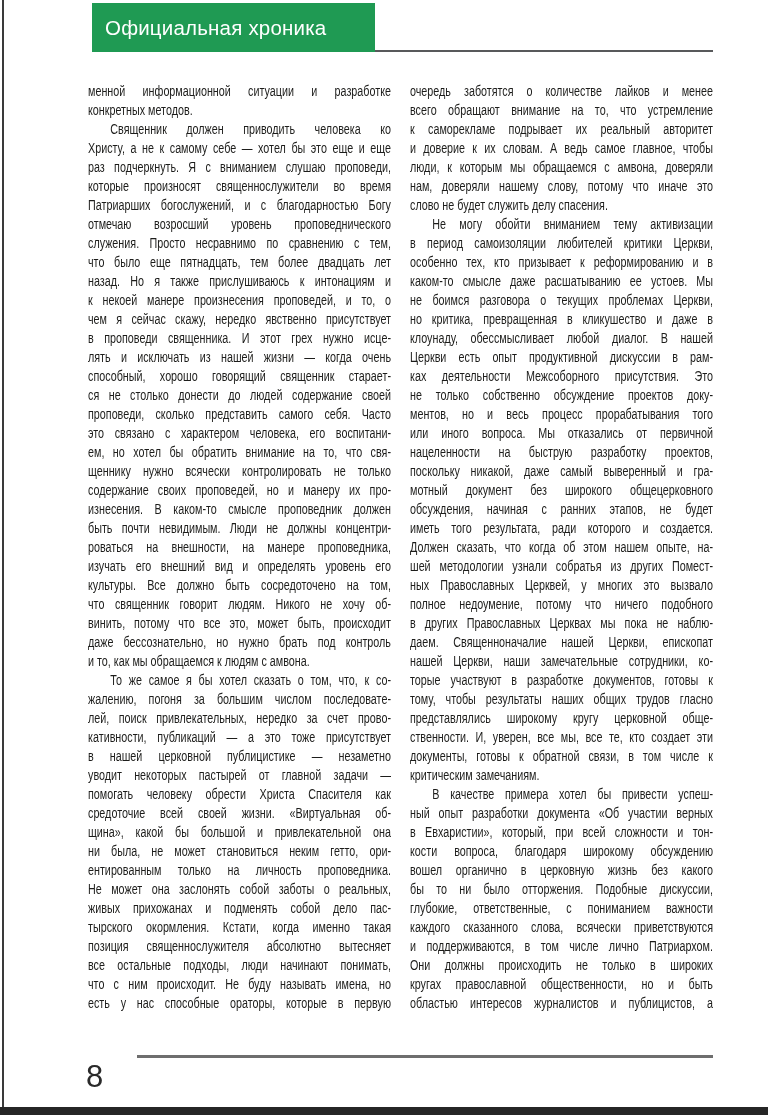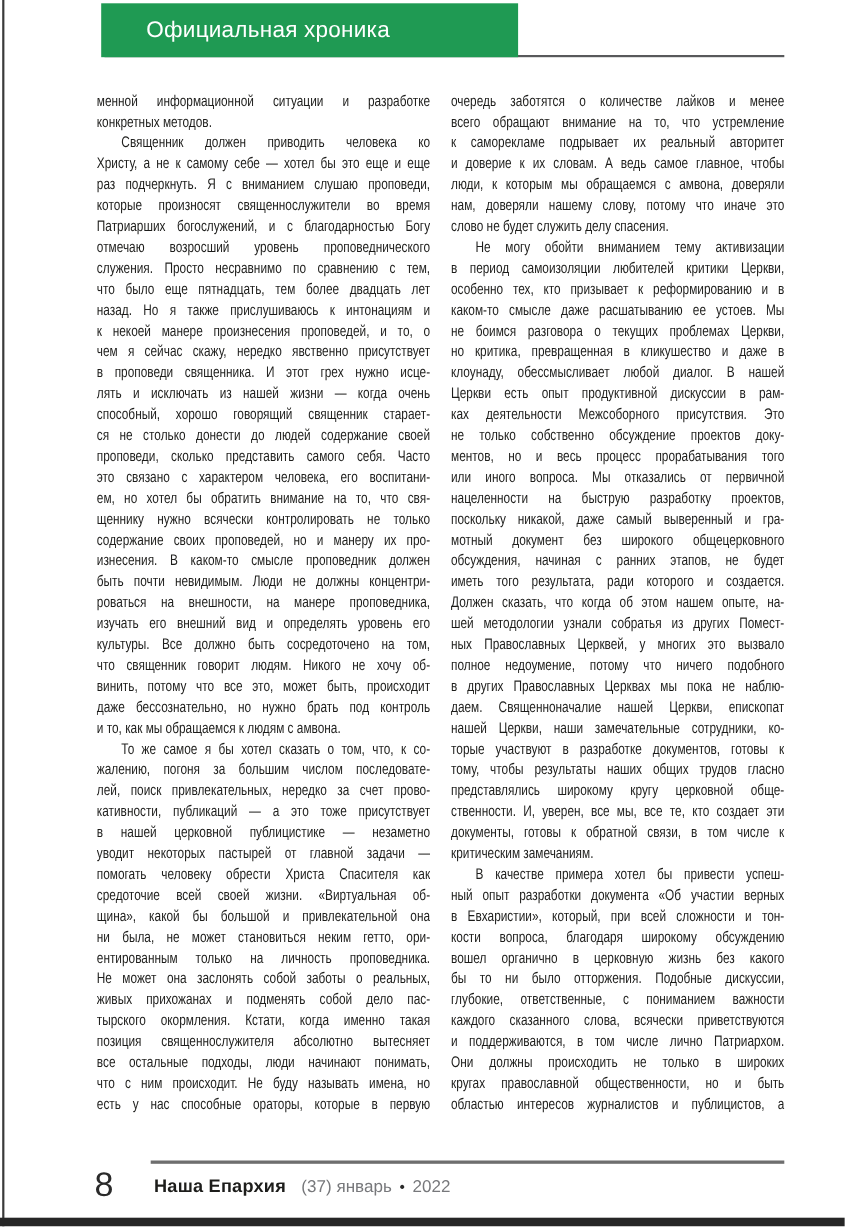--- a/index.html
+++ b/index.html
@@ -5,22 +5,22 @@
   html,body{margin:0;padding:0;background:#ffffff;}
   body{width:768px;height:1115px;position:relative;overflow:hidden;
        font-family:"Liberation Sans","DejaVu Sans",sans-serif;
        -webkit-font-smoothing:antialiased;}
   .page{position:absolute;inset:0;background:#fff;}
 
   .left-border{position:absolute;left:2px;top:0;width:2px;height:1115px;background:var(--rule-dark,#3a3a3a);}
   .bottom-bar{position:absolute;left:0;top:1107px;width:768px;height:8px;background:var(--bar,#262626);}
 
   .top-rule{position:absolute;left:95px;top:50px;width:618px;height:2px;background:var(--rule,#58595b);}
-  .header-band{position:absolute;left:92px;top:3px;width:351px;height:49px;background:var(--green,#1f9a53);
-               display:flex;align-items:center;z-index:2;padding-left:28px;}
+  .header-band{position:absolute;left:92px;top:3px;width:283px;height:49px;background:var(--green,#1f9a53);
+               display:flex;align-items:center;z-index:2;}
   .header-band .title{color:#ffffff;font-size:20.5px;font-weight:400;padding-left:13px;letter-spacing:.2px;white-space:nowrap;}
 
   .column{position:absolute;top:82px;width:394px;transform:scaleX(.769);transform-origin:0 0;
           font-size:14px;color:var(--text,#1d1d1b);}
   .column.left{left:88px;}
   .column.right{left:410px;}
   .para{margin:0;}
   .line{height:19px;line-height:19px;text-align:justify;text-align-last:justify;white-space:normal;overflow:hidden;}
   .line.final{text-align-last:left;}
   .line.indent{text-indent:29px;}
@@ -156,22 +156,16 @@
         <div class="line">каждого сказанного слова, всячески приветствуются</div>
         <div class="line">и поддерживаются, в том числе лично Патриархом.</div>
         <div class="line">Они должны происходить не только в широких</div>
         <div class="line">кругах православной общественности, но и быть</div>
         <div class="line">областью интересов журналистов и публицистов, а</div>
       </div>
     </div>
 
   <div class="footer-rule"></div>
   <div class="page-number">8</div>
-  <div class="footer-line">
-    <span class="magazine">Наша Епархия</span>
-    <span class="issue">(37) январь</span>
-    <span class="bullet">•</span>
-    <span class="year">2022</span>
-  </div>
 
   <div class="bottom-bar"></div>
 
 </div>
 
 </body></html>

